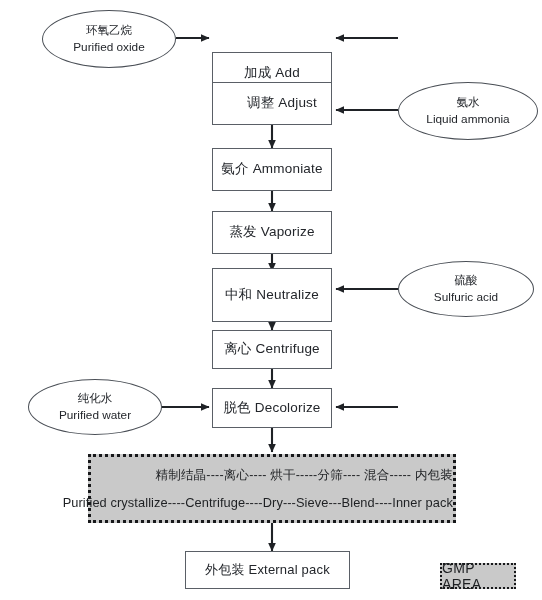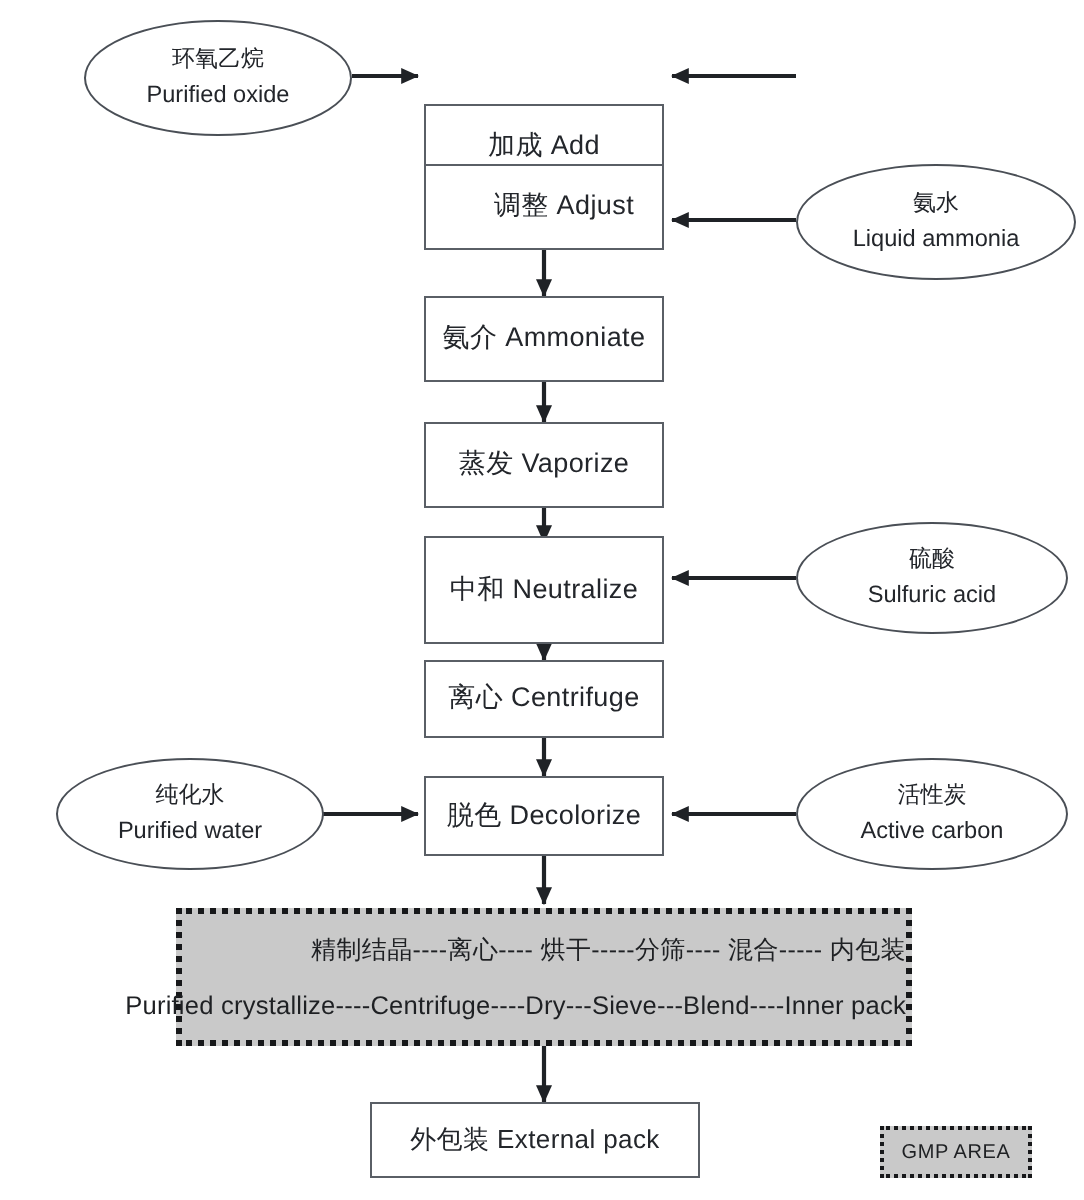--- a/index.html
+++ b/index.html
@@ -79,21 +79,21 @@
     letter-spacing: 0.1px;
   }
   .gmp {
     position: absolute;
     box-sizing: border-box;
     background: #c9c9c9;
     border: 2.5px dotted #17181a;
     display: flex;
     align-items: center;
     justify-content: center;
-    font-size: 10px;
+    font-size: 14px;
     color: #1e2023;
     letter-spacing: 0.3px;
   }
   svg.arrows {
     position: absolute;
     left: 0; top: 0;
     width: 542px;
     height: 600px;
     pointer-events: none;
   }
@@ -172,24 +172,20 @@
   <div class="node ell" style="left:398px; top:261px; width:136px; height:56px;">
     <span class="cn">硫酸</span>
     <span class="en">Sulfuric acid</span>
   </div>
 
   <div class="node ell" style="left:28px; top:379px; width:134px; height:56px;">
     <span class="cn">纯化水</span>
     <span class="en">Purified water</span>
   </div>
 
-  <div class="node ell" style="left:398px; top:379px; width:136px; height:56px;">
-    <span class="cn">活性炭</span>
-    <span class="en">Active carbon</span>
-  </div>
 
   <div class="greybox" style="left:88px; top:454px; width:368px; height:69px;">
     <span class="line-cn">精制结晶----离心---- 烘干-----分筛---- 混合----- 内包装</span>
     <span class="line-en">Purified crystallize----Centrifuge----Dry---Sieve---Blend----Inner pack</span>
   </div>
 
   <div class="node pbox" style="left:185px; top:551px; width:165px; height:38px; font-size:13px;">
     <span>外包装 External pack</span>
   </div>
 

